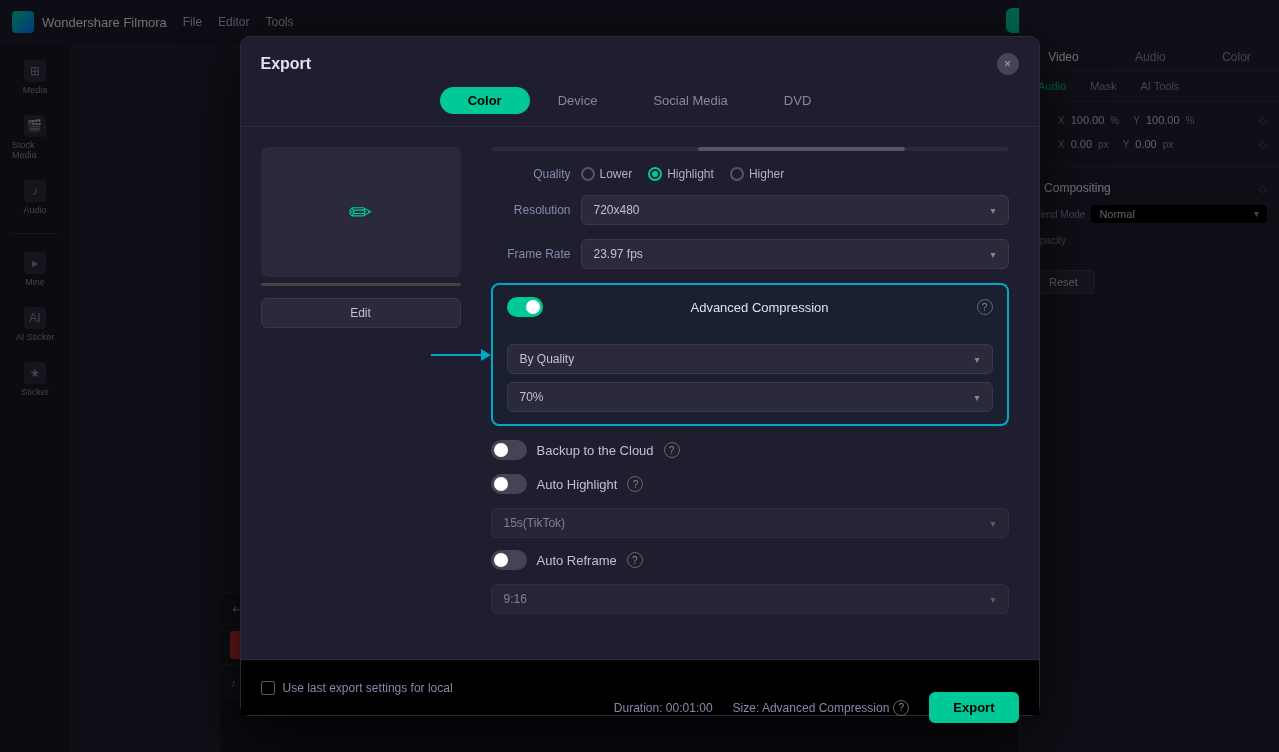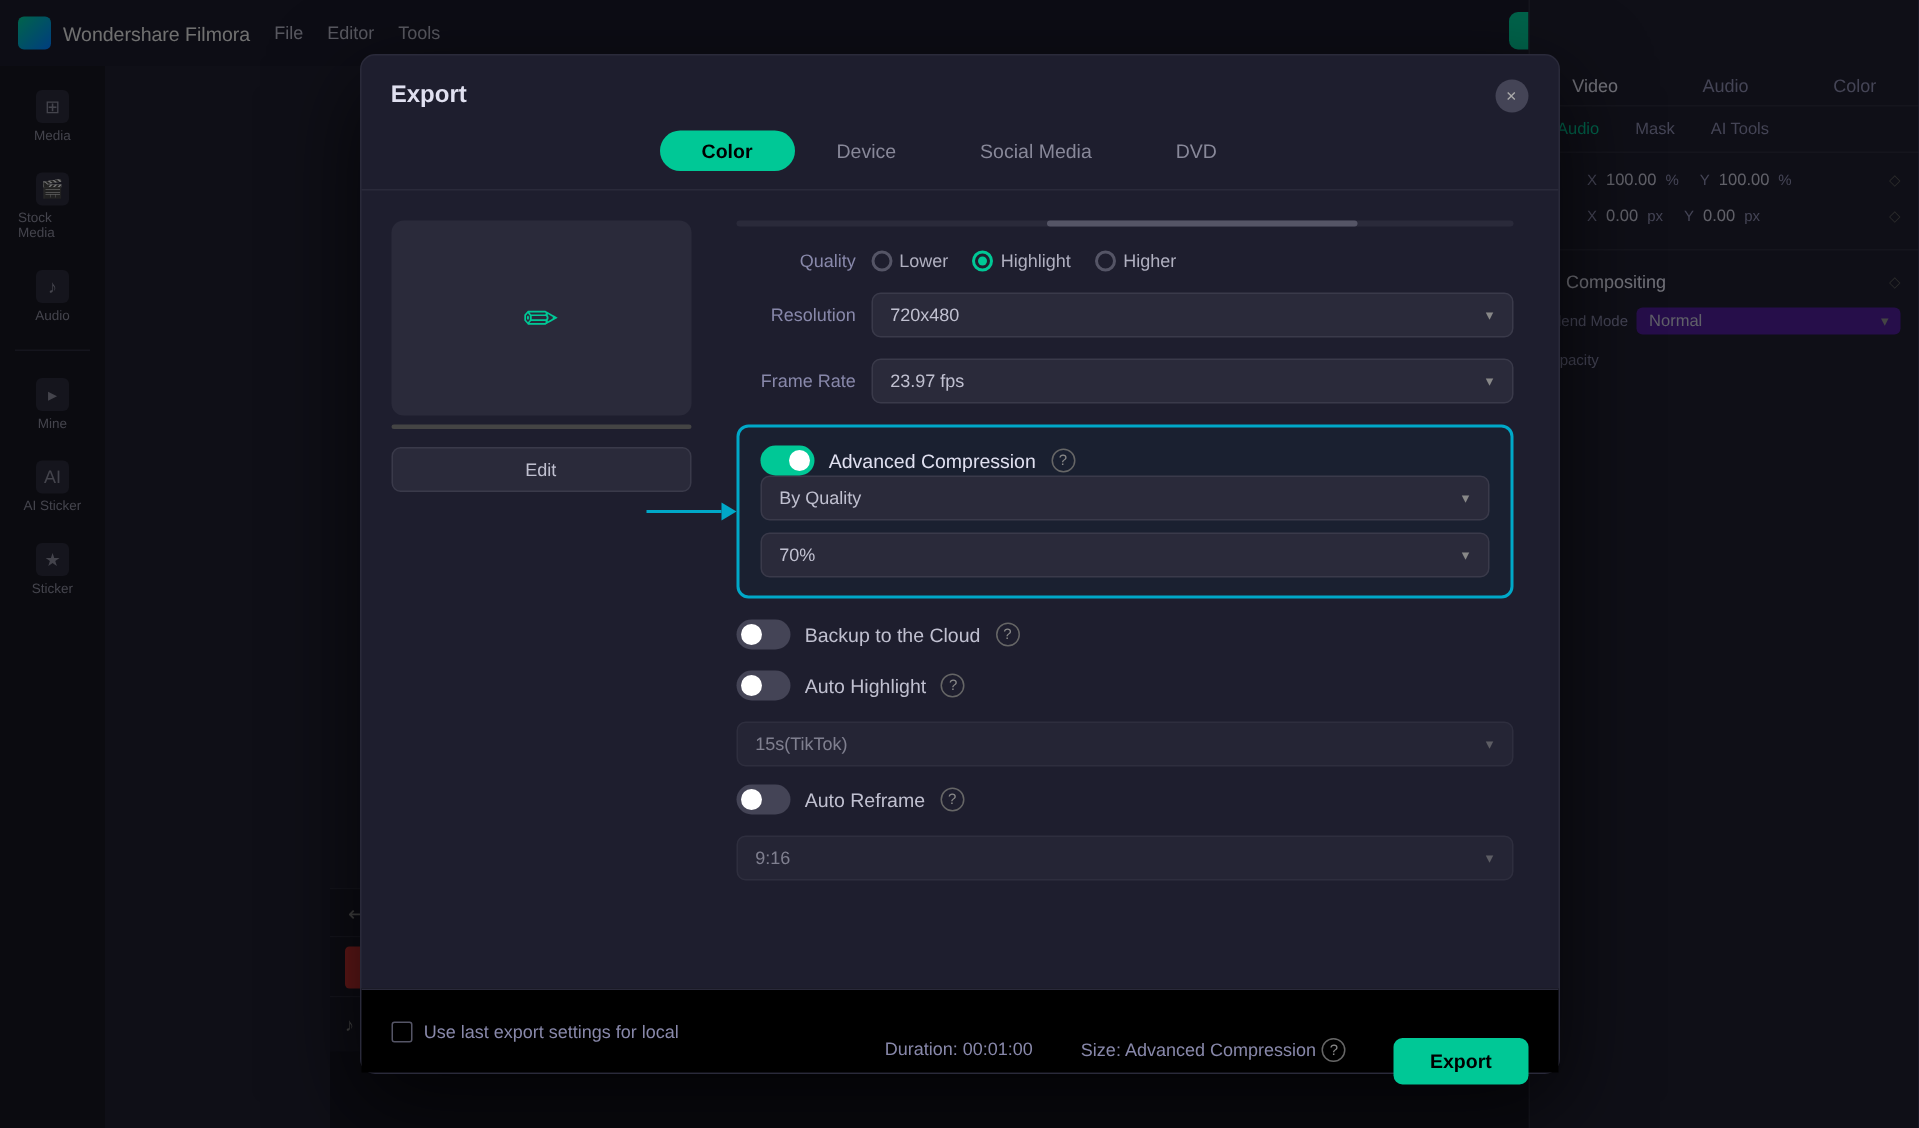--- a/index.html
+++ b/index.html
@@ -344,21 +344,22 @@
       border-radius: 8px;
       padding: 12px 14px;
       margin-bottom: 14px;
       background: #1a2030;
     }
 
     .adv-header {
       display: flex;
       align-items: center;
       gap: 10px;
-      margin-bottom: 0;
+      margin-bottom: 27px;
+      justify-content: space-between;
     }
 
     .adv-title {
       color: #e0e0f0;
       font-size: 13px;
       font-weight: 500;
     }
 
     .help-icon {
       width: 16px; height: 16px;
@@ -430,22 +431,22 @@
     }
 
     .footer-text {
       color: #8888aa;
       font-size: 12px;
     }
 
     .footer-right {
       margin-left: auto;
       display: flex;
-      align-items: flex-start;
-      gap: 32px;
+      align-items: center;
+      gap: 20px;
       margin-top: 40px;
     }
 
     .duration-text {
       color: #8888aa;
       font-size: 12px;
     }
 
     .size-text {
       color: #8888aa;
@@ -544,27 +545,30 @@
     </div>
 
     <div style="padding:8px 12px;">
       <div style="display:flex; align-items:center; justify-content:space-between; padding:6px 0;">
         <span style="color:#00c896; font-size:10px;">●</span>
         <span style="color:#e0e0f0; font-size:12px; flex:1; margin-left:6px;">Compositing</span>
         <span style="color:#555; font-size:10px;">◇</span>
       </div>
       <div style="display:flex; align-items:center; gap:6px; padding:4px 0; margin-bottom:4px;">
         <span style="color:#8888aa; font-size:10px;">Blend Mode</span>
-        <div style="flex:1; background:#4c1d95; border-radius:4px; padding:3px 8px; display:flex; justify-content:space-between; cursor:pointer;">
+        <div style="flex:1; background:#000000; border-radius:4px; padding:3px 8px; display:flex; justify-content:space-between; cursor:pointer;">
           <span style="color:#c0c0d0; font-size:11px;">Normal</span>
           <span style="color:#888; font-size:10px;">▾</span>
         </div>
       </div>
       <div style="display:flex; align-items:center; gap:6px; padding:4px 0;">
         <span style="color:#8888aa; font-size:10px;">Opacity</span>
+      </div>
+      <div style="margin-top: 20px;">
+        <button style="background:#2a2a3a; border:1px solid #3a3a4a; color:#c0c0d0; padding:5px 16px; border-radius:4px; font-size:11px; cursor:pointer;">Reset</button>
       </div>
     </div>
   </div>
 
   <div class="left-sidebar-icons">
     <div class="sidebar-icon-item">
       <div class="icon-shape">⊞</div>
       <span>Media</span>
     </div>
     <div class="sidebar-icon-item">

